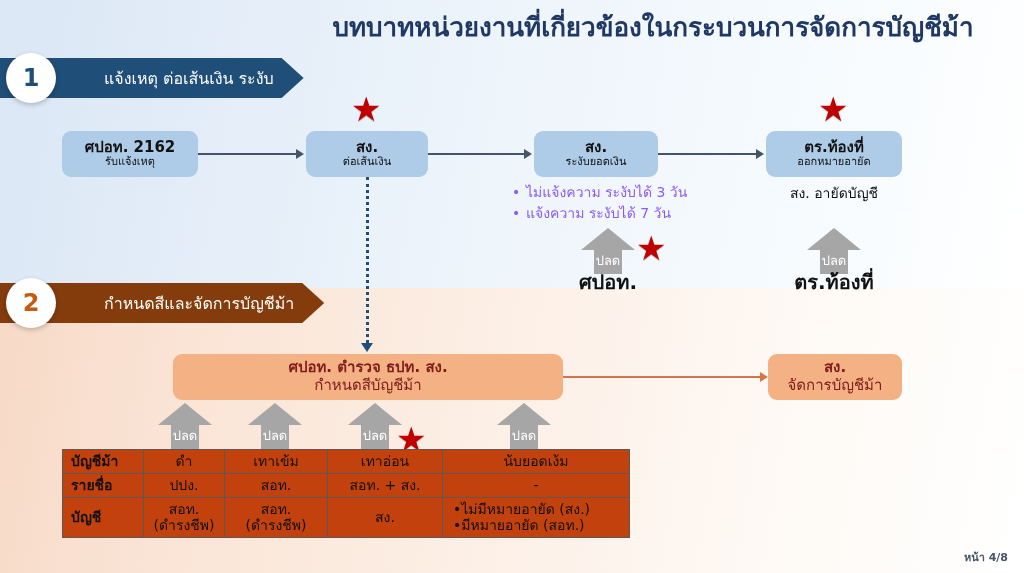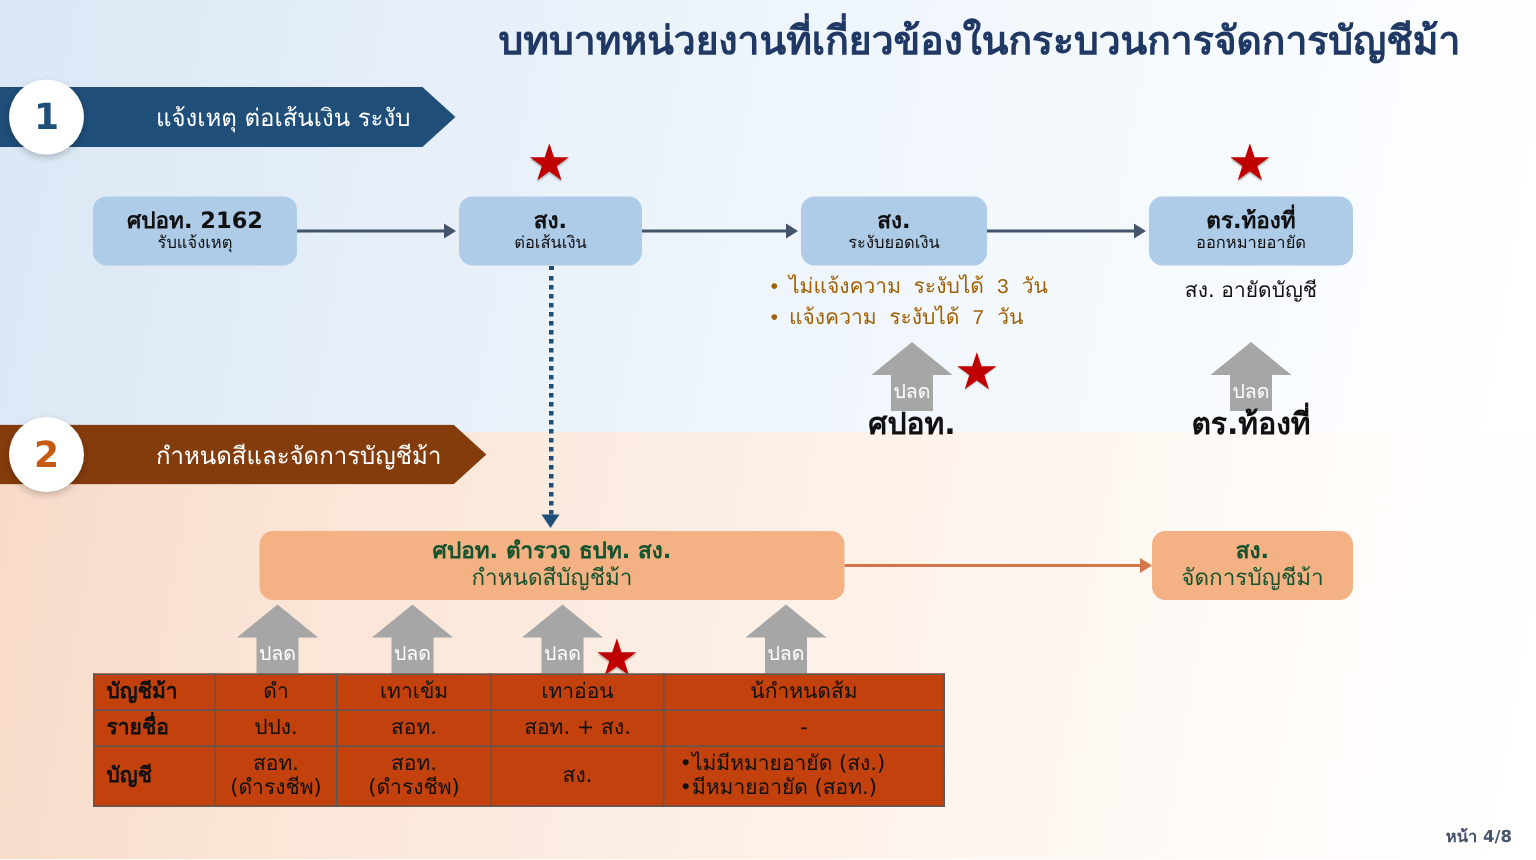--- a/index.html
+++ b/index.html
@@ -117,21 +117,21 @@
   .obox {
     position: absolute;
     background: #f4b183;
     border-radius: 9px;
     display: flex;
     flex-direction: column;
     align-items: center;
     justify-content: center;
     text-align: center;
     line-height: 1.18;
-    color: #14532d;
+    color: #7f1d1d;
   }
   .obox .l1 { font-size: 15px; font-weight: bold; }
   .obox .l2 { font-size: 15px; font-weight: normal; }
 
   #box-color  { left: 173px; top: 354px; width: 390px; height: 46px; }
   #box-manage { left: 768px; top: 354px; width: 134px; height: 46px; }
 
   
   .hline {
     position: absolute;
@@ -165,23 +165,22 @@
     width: 0; height: 0;
     border-left: 6px solid transparent;
     border-right: 6px solid transparent;
     border-top: 9px solid #1f4e79;
   }
 
   
   .bullets {
     position: absolute;
     font-size: 14px;
-    color: #a16207;
+    color: #8b5cf6;
     line-height: 1.5;
-    font-family: Liberation Mono, monospace;
   }
   .bullets div { white-space: nowrap; }
   .bullets .dot { display: inline-block; width: 14px; }
 
   .plain-note {
     position: absolute;
     font-size: 14px;
     color: #111111;
     text-align: center;
     white-space: nowrap;
@@ -390,21 +389,21 @@
 
   <div class="star" style="left:396px; top:422px;">★</div>
 
   <table id="acct-table">
     <tbody>
         <tr>
       <td class="rowhead">บัญชีม้า</td>
       <td class="c1">ดำ</td>
       <td class="c2">เทาเข้ม</td>
       <td class="c3">เทาอ่อน</td>
-      <td class="c4">น้กำหนดส้ม</td>
+      <td class="c4">น้บยอดเง้ม</td>
     </tr>
     <tr>
       <td class="rowhead">รายชื่อ</td>
       <td class="c1">ปปง.</td>
       <td class="c2">สอท.</td>
       <td class="c3">สอท. + สง.</td>
       <td class="c4">-</td>
     </tr>
     <tr>
       <td class="rowhead">บัญชี</td>

